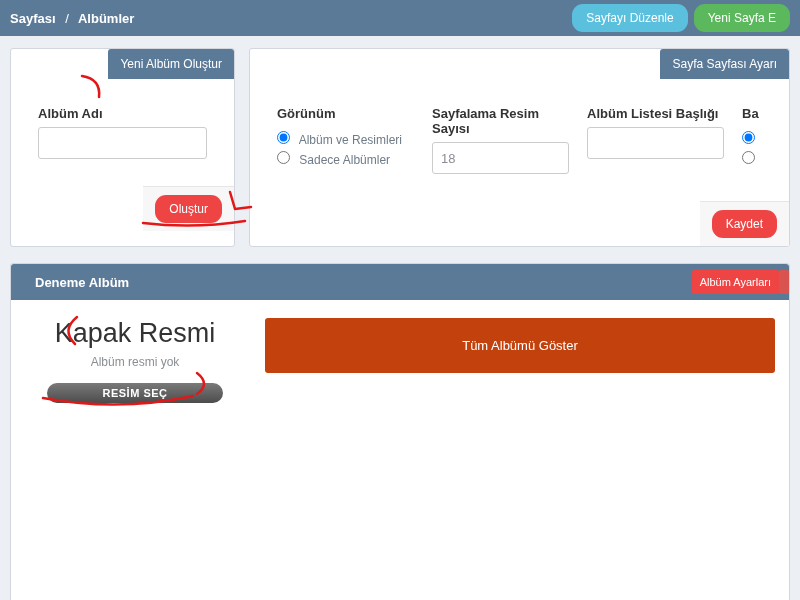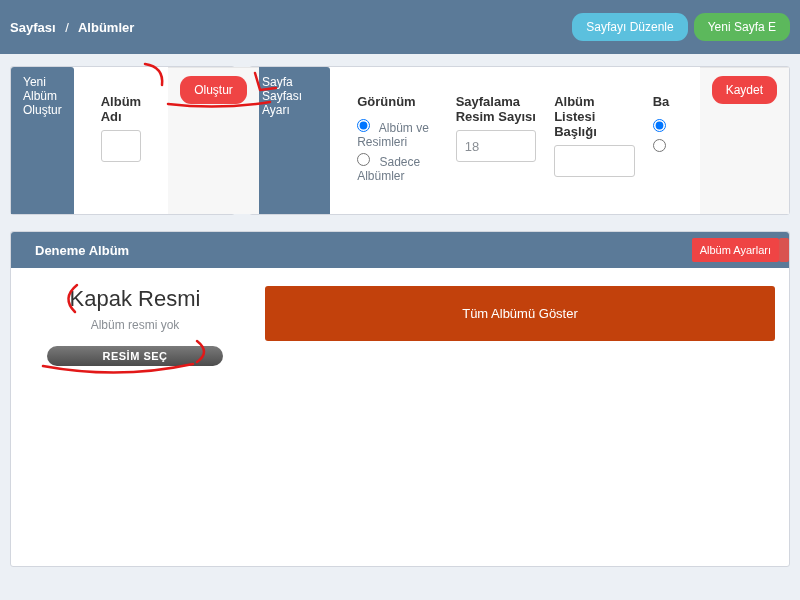--- a/index.html
+++ b/index.html
@@ -14,21 +14,21 @@
   }
 
   
   .topbar {
     background: #5b7a98;
     color: #fff;
     display: flex;
     align-items: center;
     justify-content: space-between;
     padding: 0 10px;
-    height: 54px;
+    height: 36px;
   }
   .breadcrumb { font-weight: 600; font-size: 13px; }
   .breadcrumb .sep { margin: 0 6px; font-weight: normal; }
   .topbar-actions { display: flex; gap: 6px; }
   .btn {
     border: none;
     border-radius: 11px;
     color: #fff;
     padding: 7px 14px;
     font-size: 12px;
@@ -40,21 +40,22 @@
   .btn-danger { background: #d9534f; }
 
   .content { padding: 12px 10px 10px 10px; display: flex; gap: 14px; }
 
   
   .panel {
     background: #fff;
     border: 1px solid #d2d6de;
     border-radius: 3px;
     display: flex;
-    flex-direction: row;
+    flex-direction: column;
+    align-items: flex-end;
   }
   .panel-header {
     background: #5b7a98;
     color: #fff;
     font-size: 12px;
     padding: 8px 12px;
     border-radius: 3px 3px 0 0;
   }
   .panel-body { padding: 27px; }
   .panel-footer {
@@ -93,21 +94,21 @@
     justify-content: space-between;
     padding: 6px 0 6px 24px;
     border-radius: 3px 3px 0 0;
   }
   .album-header .title { font-weight: 600; font-size: 13px; }
   .album-header .actions { display:flex; }
   .album-header .actions .btn { border-radius: 2px; font-size: 11px; padding:6px 8px; }
 
   .album-body { display:flex; gap: 20px; padding: 18px 14px 200px 14px; }
   .cover-block { width: 220px; text-align: center; }
-  .cover-title { font-size: 22px; font-weight: 400; color:#333; margin-bottom: 6px; }
+  .cover-title { font-size: 27px; font-weight: 400; color:#333; margin-bottom: 6px; }
   .cover-note { color:#8a8f95; font-size: 12px; margin-bottom: 14px; }
   .select-btn {
     display:block;
     width: 176px;
     margin: 0 auto;
     background: linear-gradient(#7a7a7a,#4c4c4c);
     color:#fff;
     text-align:center;
     padding:4px 0;
     border-radius: 10px;

